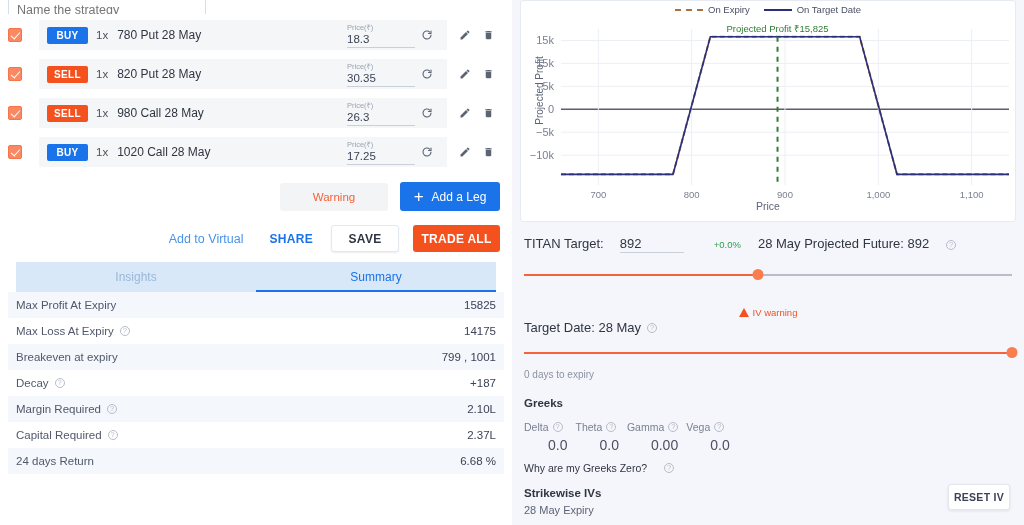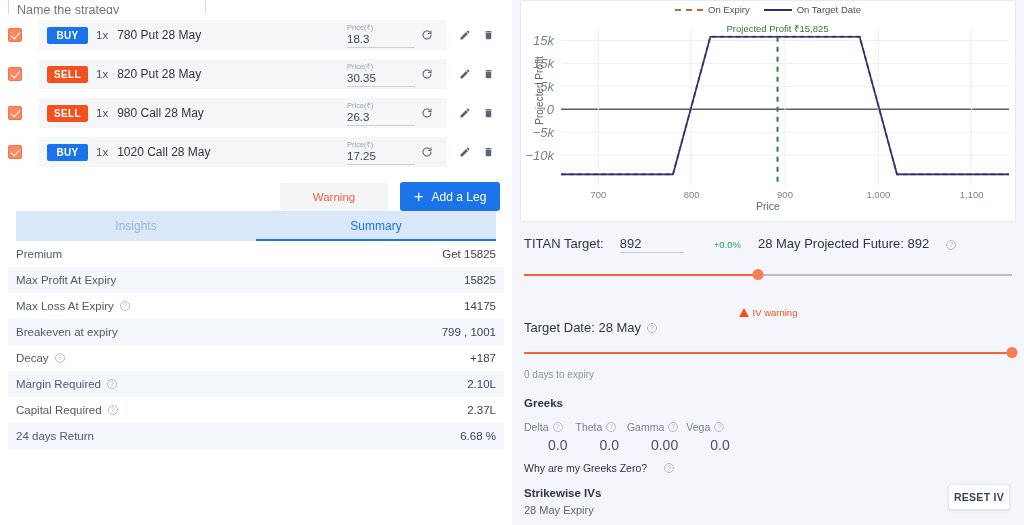--- a/index.html
+++ b/index.html
@@ -162,23 +162,22 @@
     position: absolute; left: -32px; top: 70px;
     transform: rotate(-90deg); transform-origin: center;
     font-size: 10px; color: #5d6475; width: 100px; text-align: center;
   }
   .xlabel {
     position: absolute; left: 0; right: 0; bottom: -1px;
     text-align: center; font-size: 10.5px; color: #5d6475;
   }
   .ytick {
     position: absolute; right: 100%; margin-right: 5px;
-    font-size: 13px; color: #7a8090; transform: translateY(-50%);
+    font-size: 11px; color: #7a8090; transform: translateY(-50%);
     white-space: nowrap;
-    font-style: italic;
   }
   .xtick {
     position: absolute; top: 100%; margin-top: 5px;
     font-size: 9.5px; color: #7a8090; transform: translateX(-50%);
     white-space: nowrap;
   }
   .annot {
     position: absolute; font-size: 9.5px; color: #2e7d32;
     transform: translateX(-50%); white-space: nowrap;
   }
@@ -371,31 +370,33 @@
     </div>
 
     <div class="leg-actions">
       <button class="warn-btn">Warning</button>
       <button class="addleg-btn">
         <span class="plus">+</span>
         <span>Add a Leg</span>
       </button>
     </div>
 
+    <div class="save-row">
+      <button class="linkbtn add-virtual">Add to Virtual</button>
+      <button class="linkbtn share">SHARE</button>
+      <button class="save-btn">SAVE</button>
+      <button class="trade-btn">TRADE ALL</button>
+    </div>
 
     <div class="tabs">
       <div class="tab inactive">Insights</div>
       <div class="tab active">Summary</div>
     </div>
 
     <div class="summary">
-      <div class="srow">
-        <span class="lbl">Premium</span>
-        <span class="val">Get 15825</span>
-      </div>
       <div class="srow alt">
         <span class="lbl">Max Profit At Expiry</span>
         <span class="val">15825</span>
       </div>
       <div class="srow">
         <span class="lbl">
           <span>Max Loss At Expiry</span>
           <span class="qmark">?</span>
         </span>
         <span class="val">14175</span>

